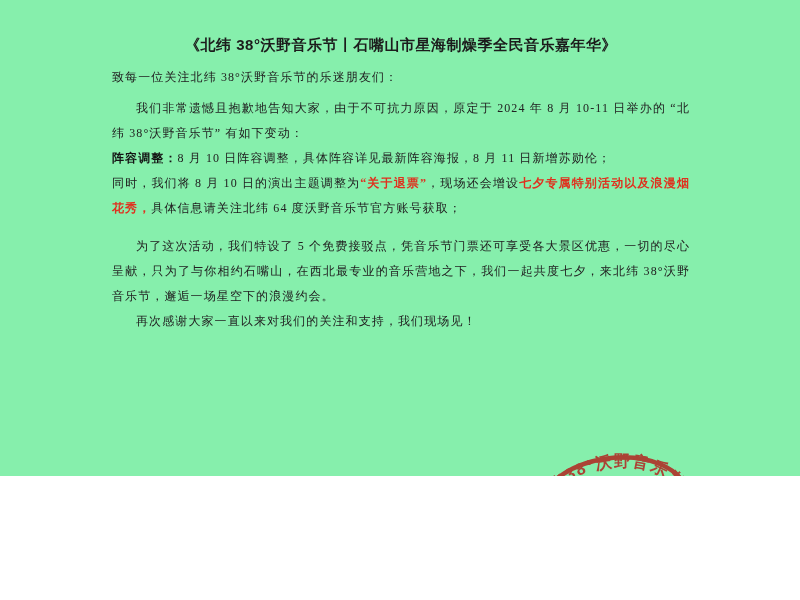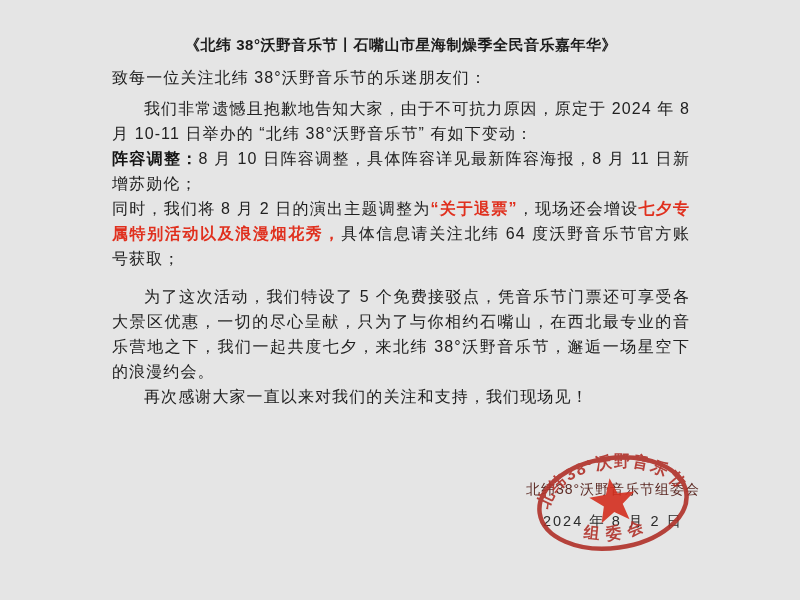--- a/index.html
+++ b/index.html
@@ -1,32 +1,32 @@
 <!DOCTYPE html>
 <html lang="zh"><head>
 <meta charset="utf-8">
 <style>
   html,body{margin:0;padding:0;background:#ffffff;}
   .page{
-    position:relative;width:800px;height:600px;background:#e5e5e5;
+    position:relative;width:800px;height:476px;background:#86efac;
     font-family:"Liberation Sans","DejaVu Sans",sans-serif;
     color:#212121;overflow:hidden;
   }
   .doc{
     position:absolute;left:112px;top:34px;width:578px;
   }
   .title{
     text-align:center;font-size:15px;font-weight:700;color:#1c1c1c;
     line-height:22px;margin:0 0 9px 0;letter-spacing:0.5px;
   }
   .subtitle{
     text-align:center;font-size:14.5px;font-weight:700;color:#1c1c1c;
     line-height:22px;margin:0 0 25px 0;letter-spacing:1px;
   }
-  .body-text{font-size:16px;line-height:25px;letter-spacing:1.1px;}
+  .body-text{font-size:12px;line-height:25px;letter-spacing:1.1px;font-family:Liberation Serif, serif;}
   .para{
     margin:0;text-align:justify;text-justify:inter-ideograph;
   }
   .para.indent{text-indent:2em;}
   .para.gap-lg{margin-top:6px;}
   .para.gap-sm{margin-top:13px;}
   .seg-n{font-weight:400;}
   .seg-b{font-weight:700;color:#141414;}
   .seg-r{font-weight:700;color:#e0301e;}
   .signature{
@@ -51,21 +51,21 @@
 
 <div class="page">
 
   <div class="doc">
     <p class="title">《北纬 38°沃野音乐节丨石嘴山市星海制燥季全民音乐嘉年华》</p>
 
     <div class="body-text" id="paragraphs">
         <p class="para"><span class="seg-n">致每一位关注北纬 38°沃野音乐节的乐迷朋友们：</span></p>
         <p class="para indent gap-lg"><span class="seg-n">我们非常遗憾且抱歉地告知大家，由于不可抗力原因，原定于 2024 年 8 月 10-11 日举办的 “北纬 38°沃野音乐节” 有如下变动：</span></p>
         <p class="para"><span class="seg-b">阵容调整：</span><span class="seg-n">8 月 10 日阵容调整，具体阵容详见最新阵容海报，8 月 11 日新增苏勋伦；</span></p>
-        <p class="para"><span class="seg-n">同时，我们将 8 月 2 日的演出主题调整为</span><span class="seg-r">“关于退票”</span><span class="seg-n">，现场还会增设</span><span class="seg-r">七夕专属特别活动以及浪漫烟花秀，</span><span class="seg-n">具体信息请关注北纬 64 度沃野音乐节官方账号获取；</span></p>
+        <p class="para"><span class="seg-n">同时，我们将 8 月 10 日的演出主题调整为</span><span class="seg-r">“关于退票”</span><span class="seg-n">，现场还会增设</span><span class="seg-r">七夕专属特别活动以及浪漫烟花秀，</span><span class="seg-n">具体信息请关注北纬 64 度沃野音乐节官方账号获取；</span></p>
         <p class="para indent gap-sm"><span class="seg-n">为了这次活动，我们特设了 5 个免费接驳点，凭音乐节门票还可享受各大景区优惠，一切的尽心呈献，只为了与你相约石嘴山，在西北最专业的音乐营地之下，我们一起共度七夕，来北纬 38°沃野音乐节，邂逅一场星空下的浪漫约会。</span></p>
         <p class="para indent"><span class="seg-n">再次感谢大家一直以来对我们的关注和支持，我们现场见！</span></p>
       </div>
   </div>
 
   <div class="signature">
     <div class="sig-org">北纬38°沃野音乐节组委会</div>
     <div class="sig-date">2024 年 8 月 2 日</div>
   </div>
 

